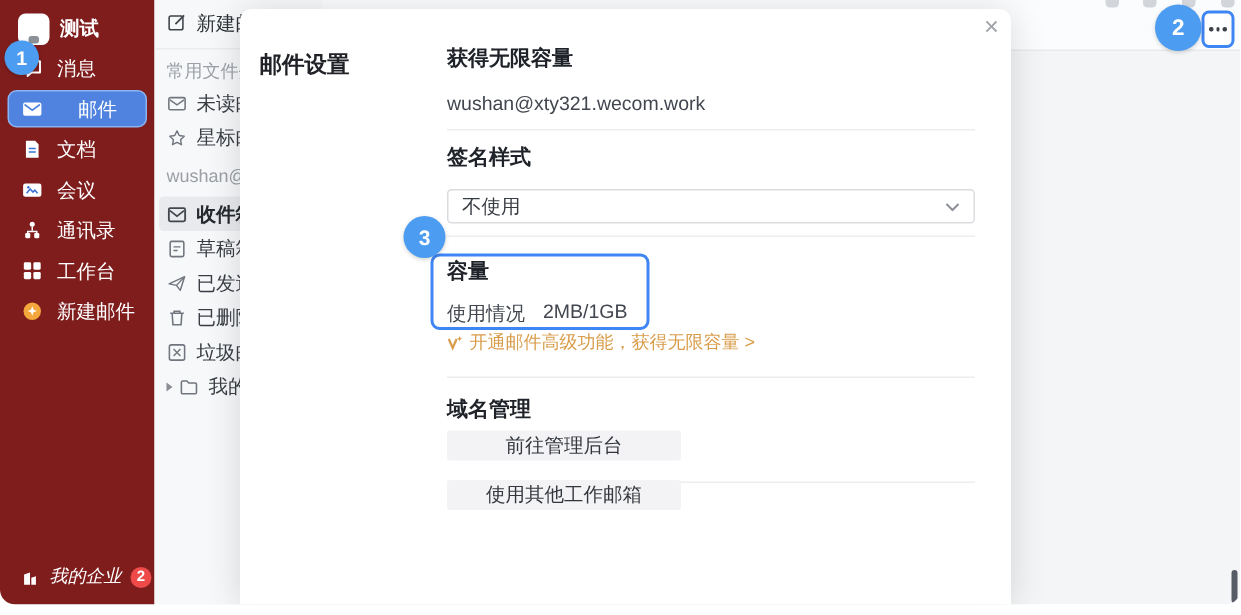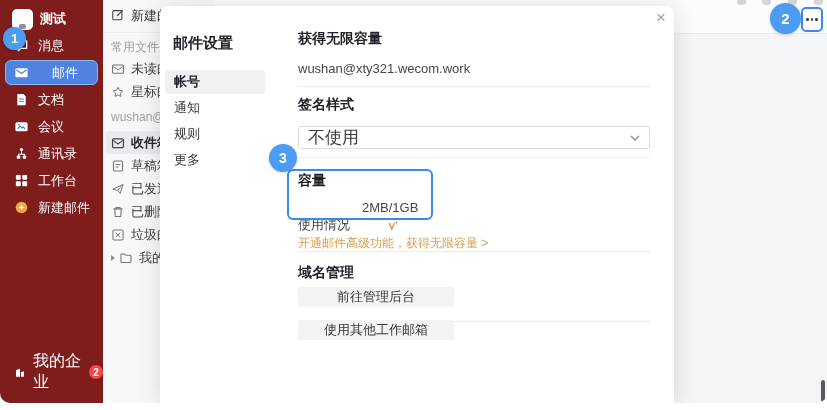--- a/index.html
+++ b/index.html
@@ -27,21 +27,21 @@
   .avatar{width:21px;height:21px;background:#fff;border-radius:5px;position:relative;flex:0 0 auto;}
   .avatar i{position:absolute;left:7px;bottom:1px;width:7px;height:5px;background:#8C9097;border-radius:2px;}
   .ws-name{color:#fff;font-size:13px;font-weight:bold;}
   .side-nav{position:absolute;left:0;top:32px;right:0;}
   .side-item{height:27px;display:flex;align-items:center;gap:9px;padding-left:14px;
              color:#fff;font-size:13px;cursor:pointer;box-sizing:border-box;}
   .side-item.selected{margin:1px 5px;height:25px;padding-left:8px;background:#4F83DF;
                       border:1.5px solid #8BB4F2;border-radius:6px;gap:23px;}
   .side-item .ic{width:15px;height:15px;flex:0 0 auto;display:flex;}
   .side-footer{position:absolute;left:13px;bottom:10px;display:flex;align-items:center;gap:6px;cursor:pointer;}
-  .side-footer .lbl{color:#fff;font-size:16px;}
+  .side-footer .lbl{color:#fff;font-size:12px;font-style:italic;}
   .badge{min-width:14px;height:14px;border-radius:8px;background:#EE4A4A;color:#fff;font-size:10px;
          font-weight:bold;display:flex;align-items:center;justify-content:center;padding:0 2px;box-sizing:border-box;}
 
   
   .folder-col{position:absolute;left:103px;top:0;width:112px;bottom:0;background:#F7F8FA;
               z-index:3;overflow:hidden;}
   .compose-row{height:33px;border-bottom:1px solid #EBECEE;display:flex;align-items:center;
                gap:6px;padding-left:8px;font-size:13px;color:#2F3338;cursor:pointer;white-space:nowrap;box-sizing:border-box;}
   .sec-label{margin-top:4px;height:20px;line-height:20px;padding-left:8px;font-size:12px;
              color:#9CA0A6;white-space:nowrap;}
@@ -60,26 +60,26 @@
   .modal-tabs{position:absolute;left:5px;top:64px;width:100px;}
   .mtab{height:24px;line-height:24px;padding-left:9px;margin-bottom:2px;font-size:13px;
         color:#33363C;border-radius:4px;cursor:pointer;}
   .mtab.selected{background:#F0F0F2;font-weight:bold;color:#1F2126;}
   .mc{position:absolute;left:138px;top:0;width:352px;bottom:0;}
   .mc .h{position:absolute;left:0;font-size:14px;font-weight:bold;color:#1F2329;line-height:15px;}
   .mc .divider{position:absolute;left:0;width:352px;border-top:1px solid #ECEDEF;}
   .email-val{position:absolute;left:0;top:55px;font-size:13px;color:#41464F;}
   .select{position:absolute;left:0;top:120px;width:352px;height:23px;border:1px solid #DBDCDF;
           border-radius:3px;box-sizing:border-box;display:flex;align-items:center;
-          padding:0 9px;font-size:17px;color:#383C43;cursor:pointer;background:#fff;}
+          padding:0 9px;font-size:13px;color:#383C43;cursor:pointer;background:#fff;}
   .select .chev{margin-left:auto;display:flex;}
   .usage-row{position:absolute;left:0;top:194px;font-size:13px;color:#41464F;display:flex;}
-  .usage-row .ul{width:64px;margin-top:16px;}
+  .usage-row .ul{width:64px;}
   .upgrade{position:absolute;left:0;top:214px;display:flex;align-items:center;gap:4px;
-           font-size:12px;color:#D99C4A;cursor:pointer;white-space:nowrap;flex-direction:column;}
+           font-size:12px;color:#D99C4A;cursor:pointer;white-space:nowrap;}
   .gray-btn{position:absolute;left:0;width:156px;height:20px;background:#F3F3F5;border:none;
             border-radius:2px;font-size:13px;color:#33373D;display:flex;align-items:center;
             justify-content:center;cursor:pointer;font-family:Liberation Serif, serif;}
 
   
   .anno-circle{position:absolute;border-radius:50%;background:#4C9DF1;color:#fff;font-size:14px;
                font-weight:bold;display:flex;align-items:center;justify-content:center;z-index:30;
                box-shadow:0 1px 3px rgba(0,0,0,.18);}
   #anno1{left:3px;top:27px;width:23px;height:23px;font-size:13px;}
   #anno2{left:770px;top:3px;width:31px;height:31px;font-size:15px;}
@@ -296,26 +296,20 @@
       </span>
       <span>我的文件夹</span>
     </div>
 
   </div>
 
   <div class="modal">
     <span class="modal-close">×</span>
     <div class="modal-title">邮件设置</div>
 
-    <div class="modal-tabs">
-      <div class="mtab selected">帐号</div>
-      <div class="mtab">通知</div>
-      <div class="mtab">规则</div>
-      <div class="mtab">更多</div>
-    </div>
 
     <div class="mc">
       <div class="h" style="top:25px">获得无限容量</div>
       <div class="email-val">wushan@xty321.wecom.work</div>
       <div class="divider" style="top:80px"></div>
 
       <div class="h" style="top:91px">签名样式</div>
       <div class="select">
         <span>不使用</span>
         <span class="chev">

